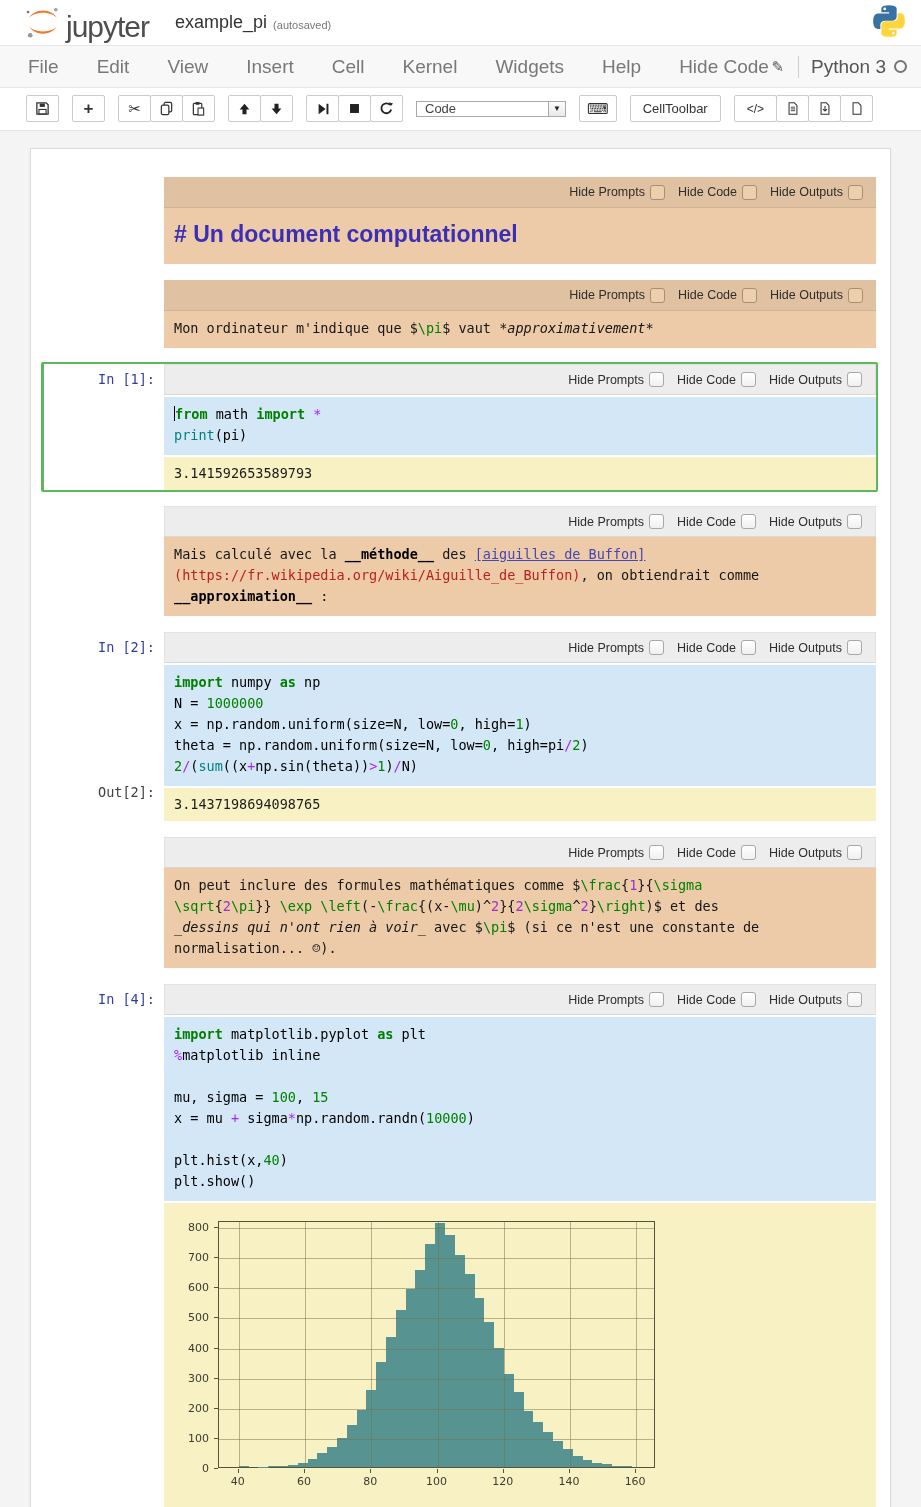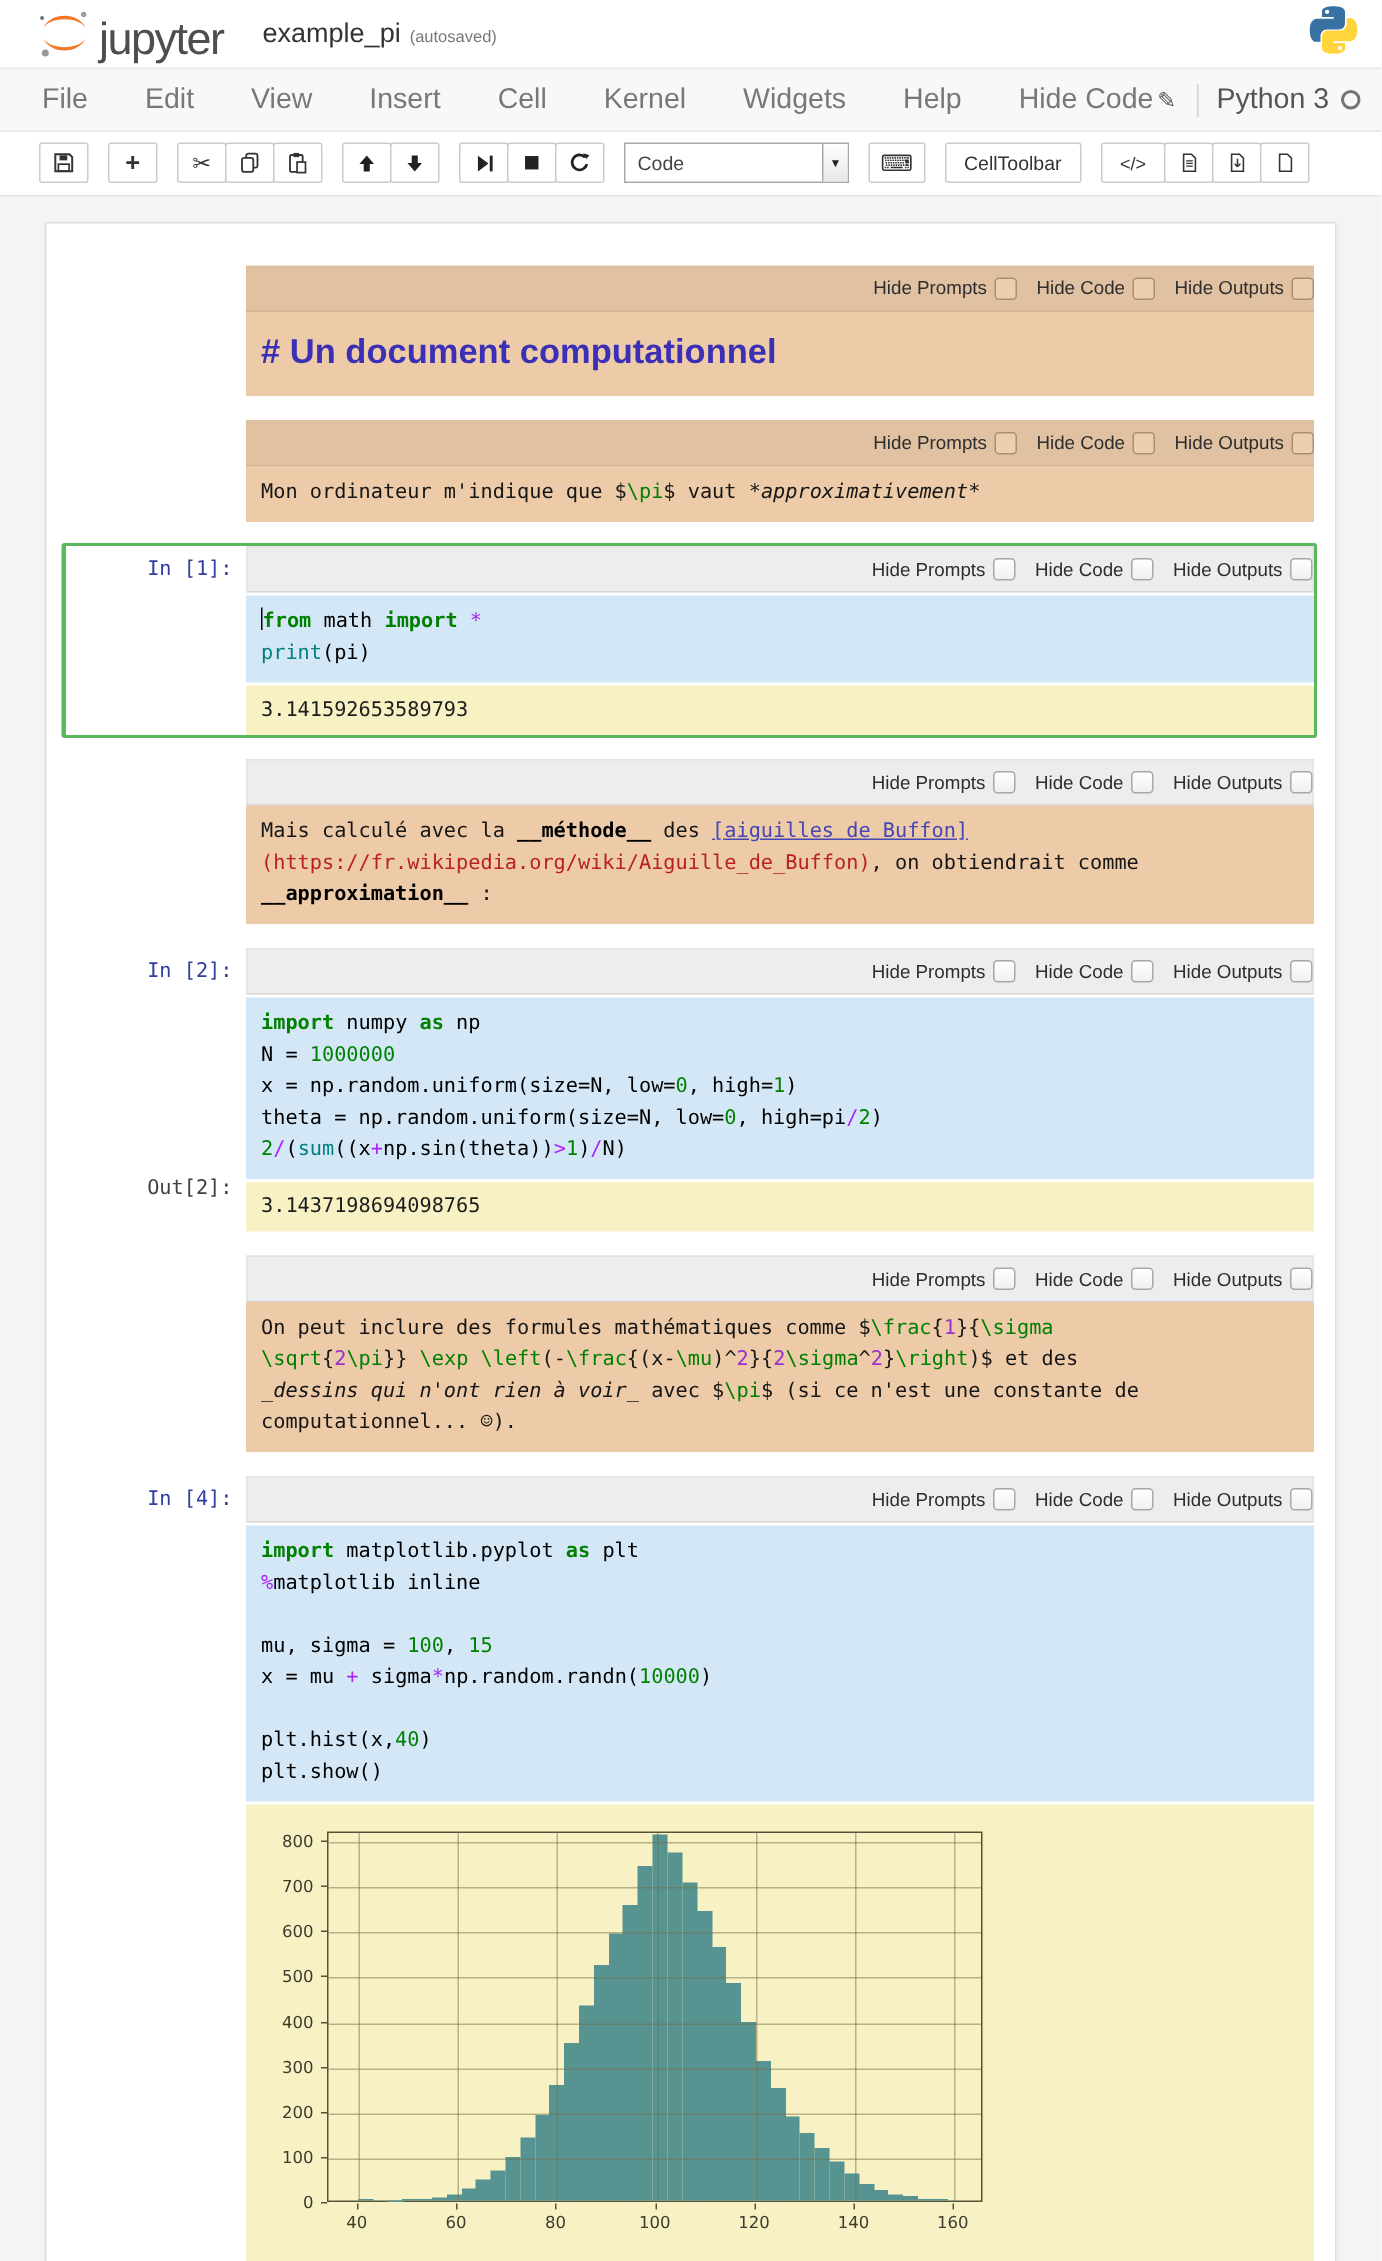--- a/index.html
+++ b/index.html
@@ -26,37 +26,37 @@
 
   
   .toolbar { background:#fff; padding:7px 0 8px 26px; border-bottom:1px solid #e4e4e4; display:flex; align-items:center; }
   .tb-group { display:flex; margin-right:13px; }
   .tb-btn { height:27px; min-width:33px; padding:0 7px; background:#fff; border:1px solid #cbcbcb; border-radius:2px;
             display:inline-flex; align-items:center; justify-content:center; color:#333; font-size:14px; cursor:pointer; }
   .tb-btn + .tb-btn { margin-left:-1px; }
   .tb-btn svg { display:block; }
   .tb-plus { font-size:17px; font-weight:bold; }
   .tb-glyph { font-size:15px; }
-  .tb-select { width:150px; height:27px; border:1px solid #a9a9a9; background:#fff; display:flex; align-items:center; font-size:13px; color:#444; cursor:pointer; }
+  .tb-select { width:150px; height:16px; border:1px solid #a9a9a9; background:#fff; display:flex; align-items:center; font-size:13px; color:#444; cursor:pointer; }
   .tb-select .val { flex:1; padding-left:8px; }
   .tb-select .arrow-box { width:17px; align-self:stretch; border-left:1px solid #a9a9a9; background:linear-gradient(#fdfdfd,#e8e8e8); display:flex; align-items:center; justify-content:center; font-size:8px; color:#222; }
   .tb-text-btn { font-size:13px; padding:0 12px; }
 
   
   .nb-wrap { padding:17px 30px 16px; }
   .notebook { background:#fff; border:1px solid #dcdcdc; box-shadow:0 1px 3px rgba(0,0,0,.06); padding:26px 12px 30px 10px; }
 
   .cellrow { display:flex; margin-bottom:12px; border:2px solid transparent; border-left-width:3px; border-radius:2px; }
   .cellrow.selected { border-color:#5db85d; }
   .prompt-col { width:120px; flex:0 0 120px; position:relative; padding-right:9px; text-align:right; }
   .in-prompt { font:13.5px "DejaVu Sans Mono",monospace; color:#303f9f; padding-top:7px; white-space:pre; }
   .out-prompt { font:13.5px "DejaVu Sans Mono",monospace; color:#404040; position:absolute; right:9px; bottom:21px; white-space:pre; }
   .cell-main { flex:1; min-width:0; }
 
-  .ct-strip { height:31px; display:flex; align-items:center; justify-content:flex-end; padding-right:0; }
+  .ct-strip { height:31px; display:flex; align-items:center; justify-content:flex-end; padding-right:13px; }
   .ct-strip.gray { background:#ededed; border:1px solid #e2e2e2; border-bottom:1px solid #d8d8d8; }
   .ct-strip.tan { background:#e0c1a1; border-bottom:1px solid #d2b292; }
   .ct-label { font-size:12.5px; color:#2e2e2e; margin-left:13px; margin-right:5px; }
   .ct-checkbox { width:15px; height:15px; border-radius:3px; display:inline-block; }
   .ct-strip.gray .ct-checkbox { border:1px solid #a8a8a8; background:linear-gradient(#ffffff,#f0f0f0); }
   .ct-strip.tan  .ct-checkbox { border:1px solid #a8906f; background:#ecd0ae; }
 
   .cell-content { padding:7px 10px 9px; }
   .cell-content.md { background:#edcba8; }
   .cell-content.code { background:#d4e7f6; margin-top:2px; }
@@ -351,21 +351,21 @@
               <span class="ct-checkbox"></span>
               <span class="ct-label">Hide Code</span>
               <span class="ct-checkbox"></span>
               <span class="ct-label">Hide Outputs</span>
               <span class="ct-checkbox"></span>
             </div>
             <div class="cell-content md">
               <div class="line"><span class="tk-t">On peut inclure des formules mathématiques comme $</span><span class="tk-kw">\frac</span><span class="tk-t">{</span><span class="tk-num">1</span><span class="tk-t">}{</span><span class="tk-kw">\sigma</span></div>
               <div class="line"><span class="tk-kw">\sqrt</span><span class="tk-t">{</span><span class="tk-num">2</span><span class="tk-kw">\pi</span><span class="tk-t">}} </span><span class="tk-kw">\exp</span><span class="tk-t"> </span><span class="tk-kw">\left</span><span class="tk-t">(-</span><span class="tk-kw">\frac</span><span class="tk-t">{(x-</span><span class="tk-kw">\mu</span><span class="tk-t">)^</span><span class="tk-num">2</span><span class="tk-t">}{</span><span class="tk-num">2</span><span class="tk-kw">\sigma</span><span class="tk-t">^</span><span class="tk-num">2</span><span class="tk-t">}</span><span class="tk-kw">\right</span><span class="tk-t">)$ et des</span></div>
               <div class="line"><span class="tk-em">_dessins qui n'ont rien à voir_</span><span class="tk-t"> avec $</span><span class="tk-kw">\pi</span><span class="tk-t">$ (si ce n'est une constante de</span></div>
-              <div class="line"><span class="tk-t">computationnel... ☺).</span></div>
+              <div class="line"><span class="tk-t">normalisation... ☺).</span></div>
             </div>
           </div>
         </div>
         <div class="cellrow">
           <div class="prompt-col">
             <div class="in-prompt">In [4]:</div>
           </div>
           <div class="cell-main">
             <div class="ct-strip gray">
               <span class="ct-label">Hide Prompts</span>

